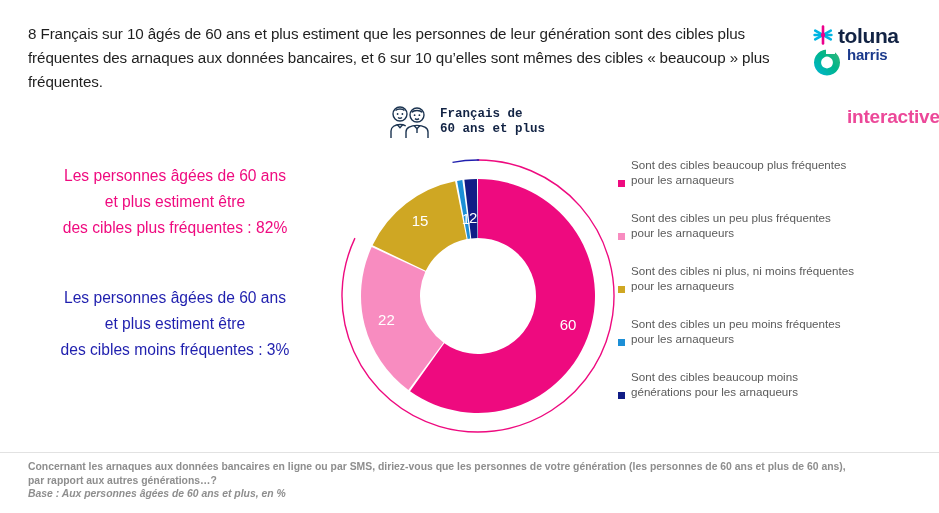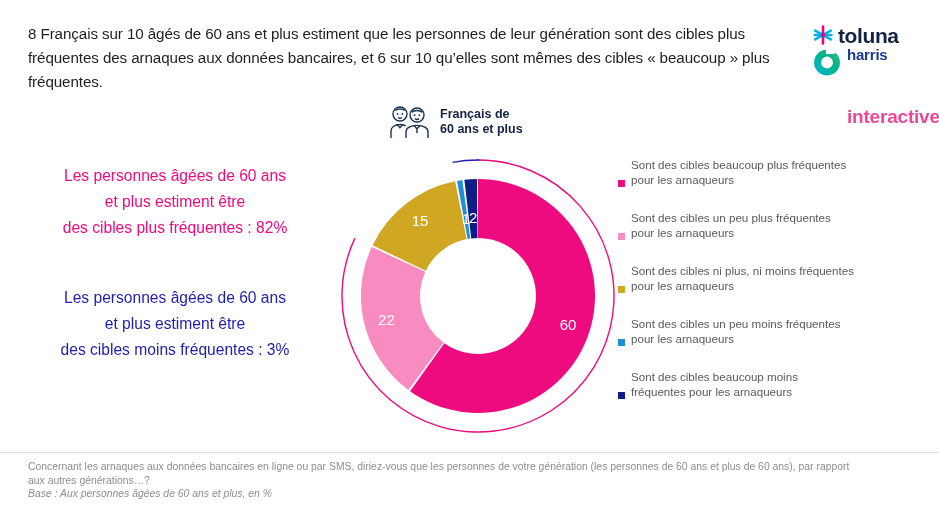--- a/index.html
+++ b/index.html
@@ -72,20 +72,21 @@
   #logo-text-block { display: flex; flex-direction: column; gap: 46px; }
 
   
   #chart-header {
     position: absolute;
     left: 387px;
     top: 104px;
     display: flex;
     align-items: center;
     gap: 9px;
+    font-family: Liberation Mono, monospace;
   }
   #chart-header-title {
     font-size: 12.5px;
     font-weight: bold;
     line-height: 15px;
     color: #122344;
     white-space: pre-line;
   }
 
   
@@ -162,20 +163,21 @@
   #footer {
     position: absolute;
     left: 28px;
     top: 460px;
     width: 830px;
   }
   .footer-line {
     font-size: 10.4px;
     line-height: 13.6px;
     color: #8e8e8e;
+    font-weight: bold;
   }
   .footer-base {
     font-style: italic;
   }
 </style>
 </head>
 <body>
 
 <div id="headline">8 Français sur 10 âgés de 60 ans et plus estiment que les personnes de leur génération sont des cibles plus fréquentes des arnaques aux données bancaires, et 6 sur 10 qu’elles sont mêmes des cibles « beaucoup » plus fréquentes.</div>
 
@@ -295,21 +297,21 @@
 pour les arnaqueurs</span>
     </div>
     <div class="legend-item">
       <span class="legend-bullet" style="background: rgb(28, 143, 214);"></span>
       <span class="legend-label">Sont des cibles un peu moins fréquentes
 pour les arnaqueurs</span>
     </div>
     <div class="legend-item">
       <span class="legend-bullet" style="background: rgb(17, 29, 134);"></span>
       <span class="legend-label">Sont des cibles beaucoup moins
-fréquentes pour les arnaqueurs</span>
+générations pour les arnaqueurs</span>
     </div>
   </div>
 
 <div id="footer-divider"></div>
 <div id="footer">
   <div class="footer-line">Concernant les arnaques aux données bancaires en ligne ou par SMS, diriez-vous que les personnes de votre génération (les personnes de 60 ans et plus de 60 ans), par rapport aux autres générations…?</div>
   <div class="footer-line footer-base">Base : Aux personnes âgées de 60 ans et plus, en %</div>
 </div>
 
 </body></html>

